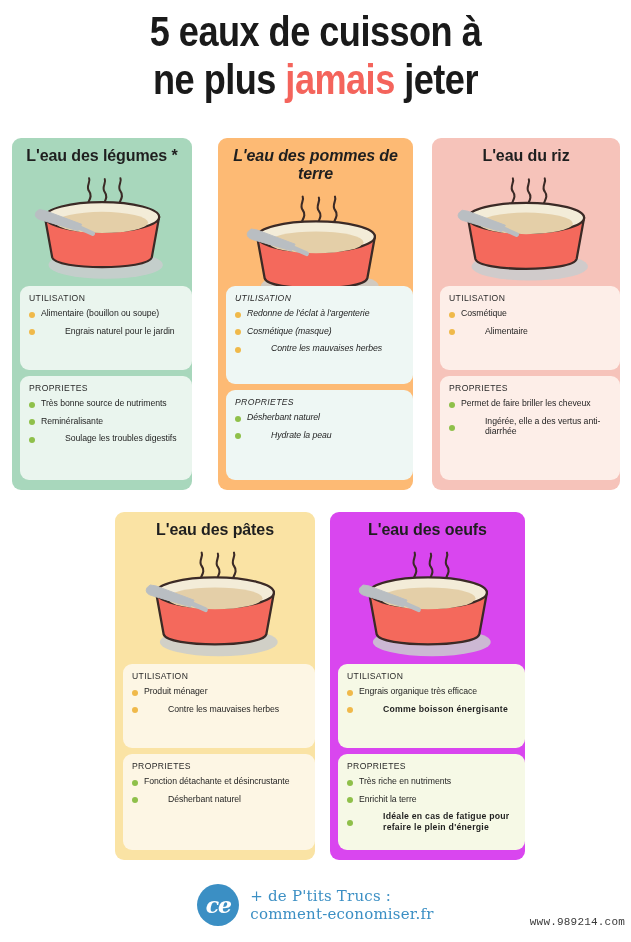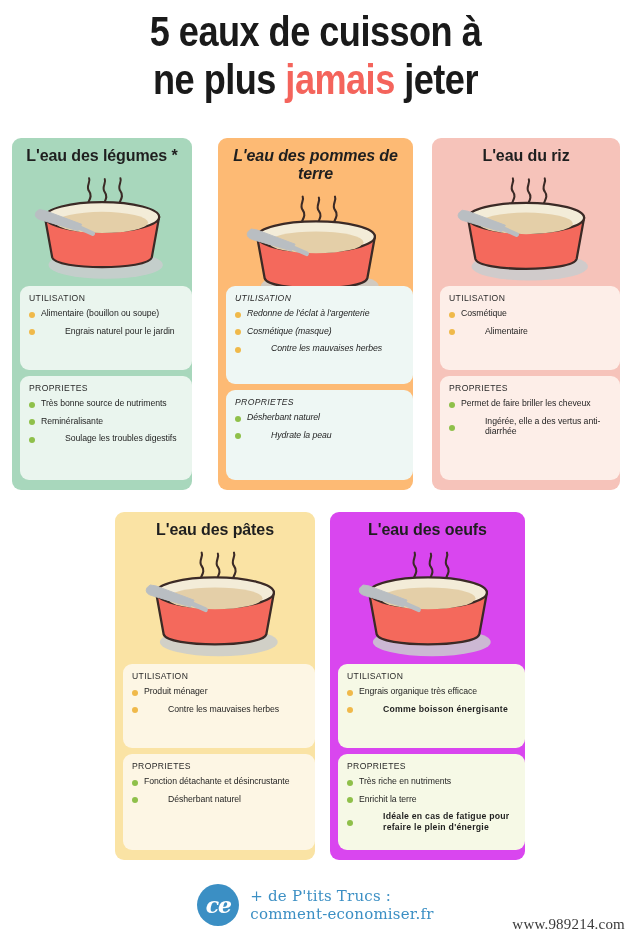--- a/index.html
+++ b/index.html
@@ -138,22 +138,22 @@
     font-family: "DejaVu Serif", serif;
     color: #3b8fc4;
     font-size: 15px;
     line-height: 18px;
     letter-spacing: 0.2px;
   }
   .watermark {
     position: absolute;
     right: 6px;
     top: 916px;
-    font-family: Liberation Serif, serif;
-    font-size: 15px;
+    font-family: Liberation Mono, monospace;
+    font-size: 11px;
     color: #3a3a3a;
     letter-spacing: 0.2px;
   }
 </style>
 </head>
 <body>
 
 <div class="title-block">
   <div class="title-line">5 eaux de cuisson à</div>
   <div class="title-line"><span>ne plus </span><span class="hl">jamais</span><span> jeter</span></div>

